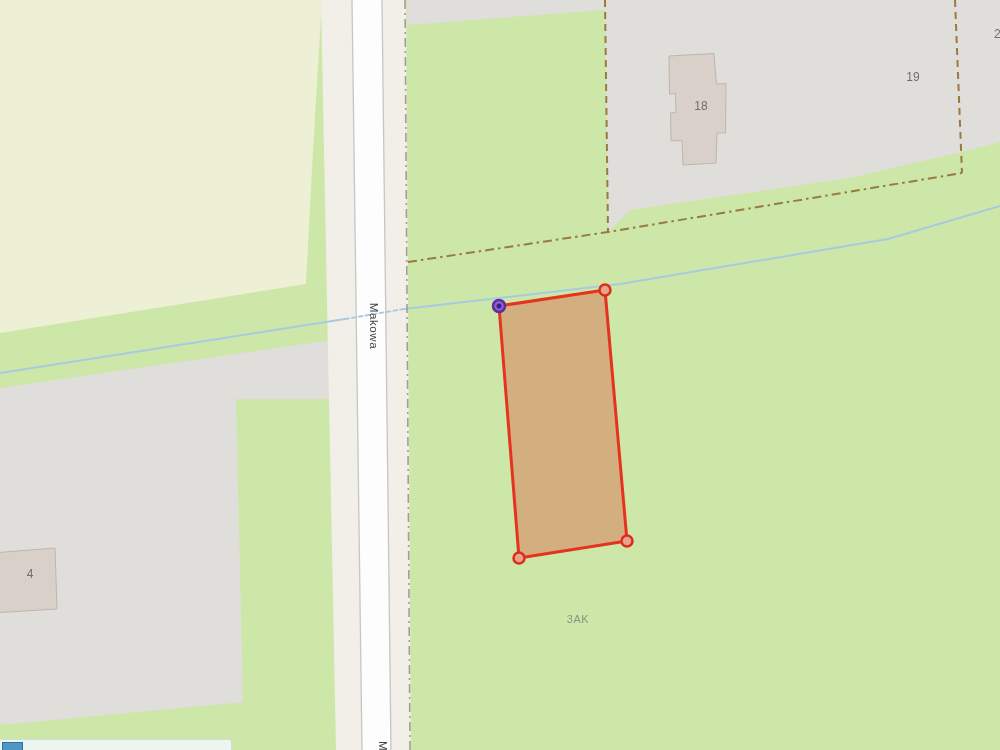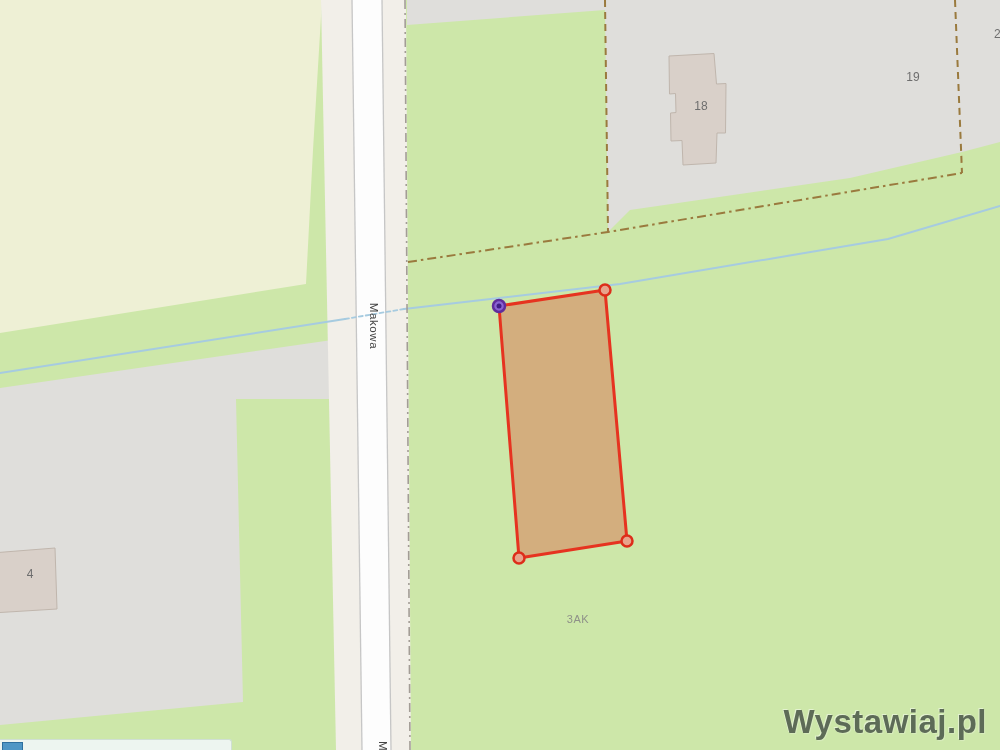--- a/index.html
+++ b/index.html
@@ -92,18 +92,17 @@
     <text class="lbl-street" transform="rotate(90 374 326)" x="374" y="326" text-anchor="middle" dominant-baseline="central">Makowa</text>
     <text class="lbl-street" transform="rotate(90 383 741)" x="383" y="741" text-anchor="start" dominant-baseline="central">Makowa</text>
 
     <text class="lbl" x="701" y="110" text-anchor="middle">18</text>
     <text class="lbl" x="913" y="81" text-anchor="middle" font-size="12.5">19</text>
     <text class="lbl" x="994" y="38" text-anchor="start" font-size="12.5">2</text>
     <text class="lbl" x="30" y="578" text-anchor="middle">4</text>
     <text class="lbl-area" x="578" y="623" text-anchor="middle">3AK</text>
   </svg>
 
-  <div class="watermark">Wystawiaj.pl</div>
 
   <div class="bottom-bar">
     <div class="blue-btn"></div>
   </div>
 </div>
 
 </body></html>

